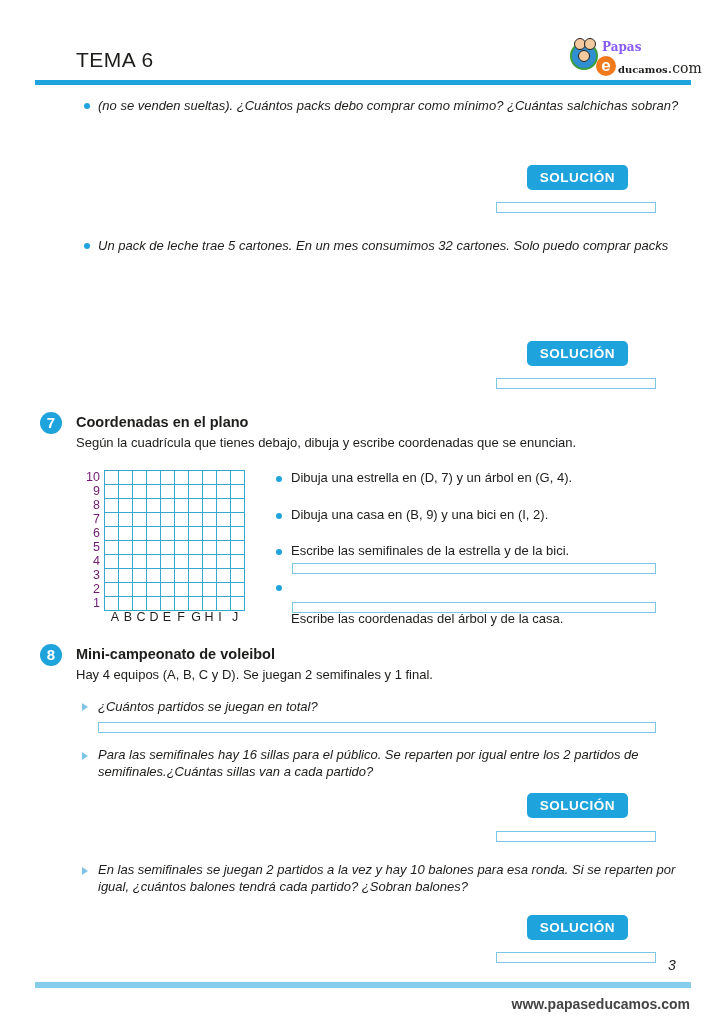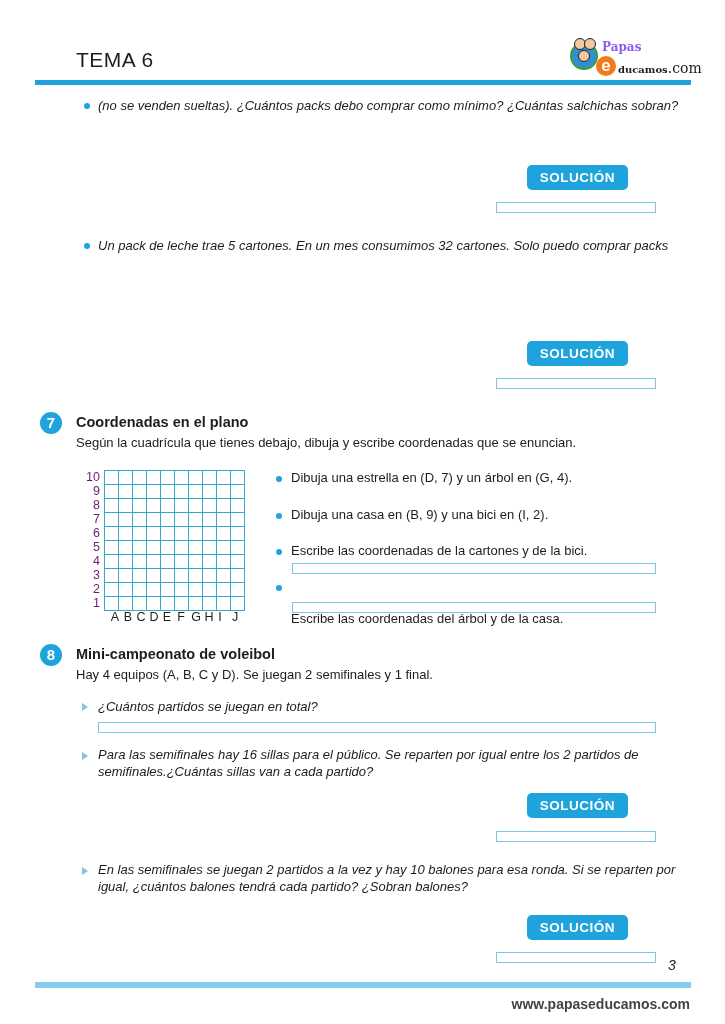--- a/index.html
+++ b/index.html
@@ -93,21 +93,21 @@
 <div class="abs xlab" style="left:189px;">G</div>
 <div class="abs xlab" style="left:202px;">H</div>
 <div class="abs xlab" style="left:213px;">I</div>
 <div class="abs xlab" style="left:228px;">J</div>
 
 <div class="abs dot" style="left:276px;top:476px;"></div>
 <div class="abs item" style="left:291px;top:470px;">Dibuja una estrella en (D, 7) y un árbol en (G, 4).</div>
 <div class="abs dot" style="left:276px;top:513px;"></div>
 <div class="abs item" style="left:291px;top:507px;">Dibuja una casa en (B, 9) y una bici en (I, 2).</div>
 <div class="abs dot" style="left:276px;top:549px;"></div>
-<div class="abs item" style="left:291px;top:543px;">Escribe las coordenadas de la cartones y de la bici.</div>
+<div class="abs item" style="left:291px;top:543px;">Escribe las semifinales de la estrella y de la bici.</div>
 <div class="abs ans" style="left:292px;top:563px;width:364px;"></div>
 <div class="abs dot" style="left:276px;top:585px;"></div>
 <div class="abs item" style="left:291px;top:579px;margin-top:32px;">Escribe las coordenadas del árbol y de la casa.</div>
 <div class="abs ans" style="left:292px;top:602px;width:364px;"></div>
 
 <div class="abs num" style="left:40px;top:644px;">8</div>
 <div class="abs sec-title" style="left:76px;top:646px;">Mini-campeonato de voleibol</div>
 <div class="abs sec-sub" style="left:76px;top:667px;">Hay 4 equipos (A, B, C y D). Se juegan 2 semifinales y 1 final.</div>
 
 <div class="abs tri" style="left:82px;top:703px;"></div>

